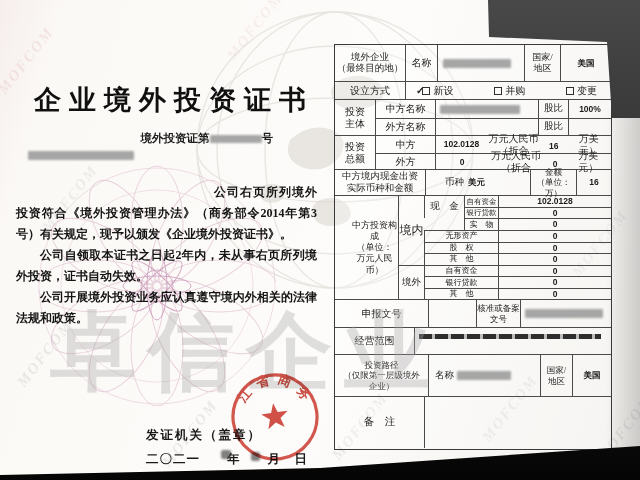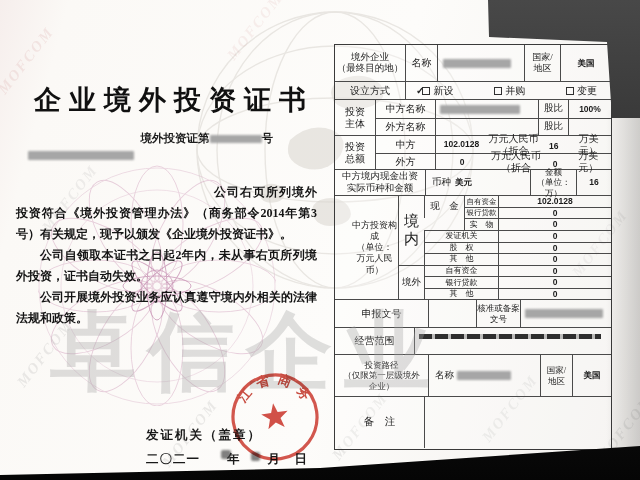--- a/index.html
+++ b/index.html
@@ -236,55 +236,55 @@
           </div>
         </div>
       </div>
     </div>
 
     <div class="trow" style="height:26px;">
       <div class="cell" style="width:90px;font-size:9.5px;">
         <span>中方境内现金出资</span>
         <span>实际币种和金额</span>
       </div>
-      <div class="cell bl hrow" style="width:105px;justify-content:flex-start;padding-left:6px;gap:4px;font-size:9.5px;">
+      <div class="cell bl hrow" style="width:105px;justify-content:flex-start;padding-left:19px;gap:4px;font-size:9.5px;">
         <span>币种</span>
         <span class="val">美元</span>
       </div>
       <div class="cell bl" style="width:46px;font-size:8.5px;">
         <span>金额</span>
         <span>（单位：万）</span>
       </div>
       <div class="cell bl" style="flex:1;">
         <span class="val">16</span>
       </div>
     </div>
 
     <div class="comp">
       <div class="ccell c1 rtop" style="grid-row:1/10;grid-column:1;font-size:9px;flex-direction:column;display:flex;">
         <span>中方投资构成</span>
         <span>（单位：</span>
         <span>万元人民币）</span>
       </div>
-      <div class="ccell rtop" style="grid-row:1/7;grid-column:2;font-size:15px;">境内</div>
+      <div class="ccell rtop" style="grid-row:1/7;grid-column:2;font-size:12px;">境内</div>
       <div class="ccell" style="grid-row:7/10;grid-column:2;font-size:9.5px;">境外</div>
       <div class="ccell rtop" style="grid-row:1/3;grid-column:3;font-size:9.5px;">现　金</div>
       <div class="ccell rtop" style="grid-row:1;grid-column:4;font-size:7.5px;">自有资金</div>
       <div class="ccell rtop" style="grid-row:1;grid-column:5;">
           <span class="val">102.0128</span>
         </div>
       <div class="ccell" style="grid-row:2;grid-column:4;font-size:7.5px;">银行贷款</div>
       <div class="ccell" style="grid-row:2;grid-column:5;">
           <span class="val">0</span>
         </div>
       <div class="ccell" style="grid-row:3;grid-column:3/5;margin-left:40px;">实　物</div>
       <div class="ccell" style="grid-row:3;grid-column:5;">
           <span class="val">0</span>
         </div>
-      <div class="ccell" style="grid-row:4;grid-column:3/5;">发证机关</div>
+      <div class="ccell" style="grid-row:4;grid-column:3/5;">无形资产</div>
       <div class="ccell" style="grid-row:4;grid-column:5;">
           <span class="val">0</span>
         </div>
       <div class="ccell" style="grid-row:5;grid-column:3/5;">股　权</div>
       <div class="ccell" style="grid-row:5;grid-column:5;">
           <span class="val">0</span>
         </div>
       <div class="ccell" style="grid-row:6;grid-column:3/5;">其　他</div>
       <div class="ccell" style="grid-row:6;grid-column:5;">
           <span class="val">0</span>

